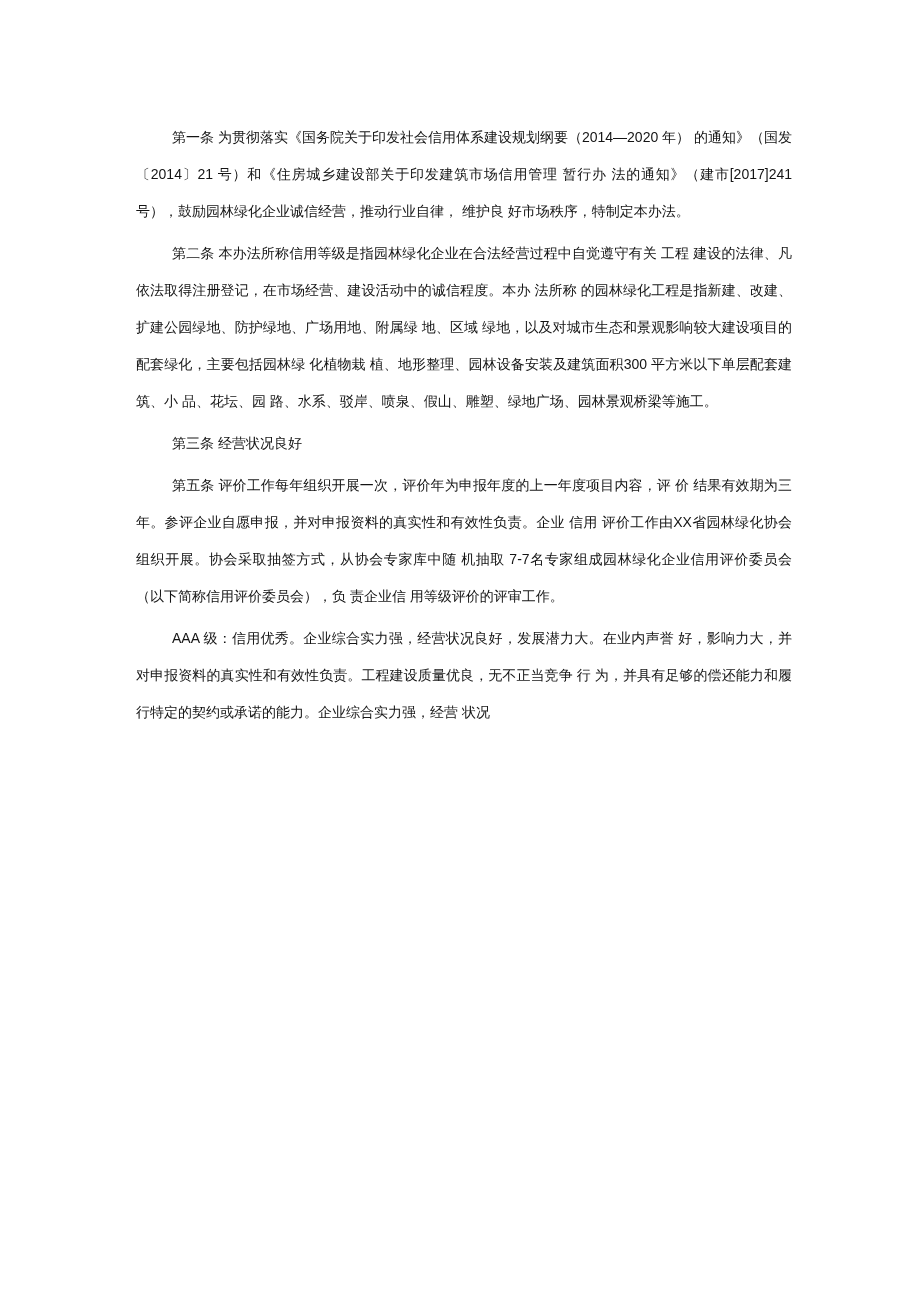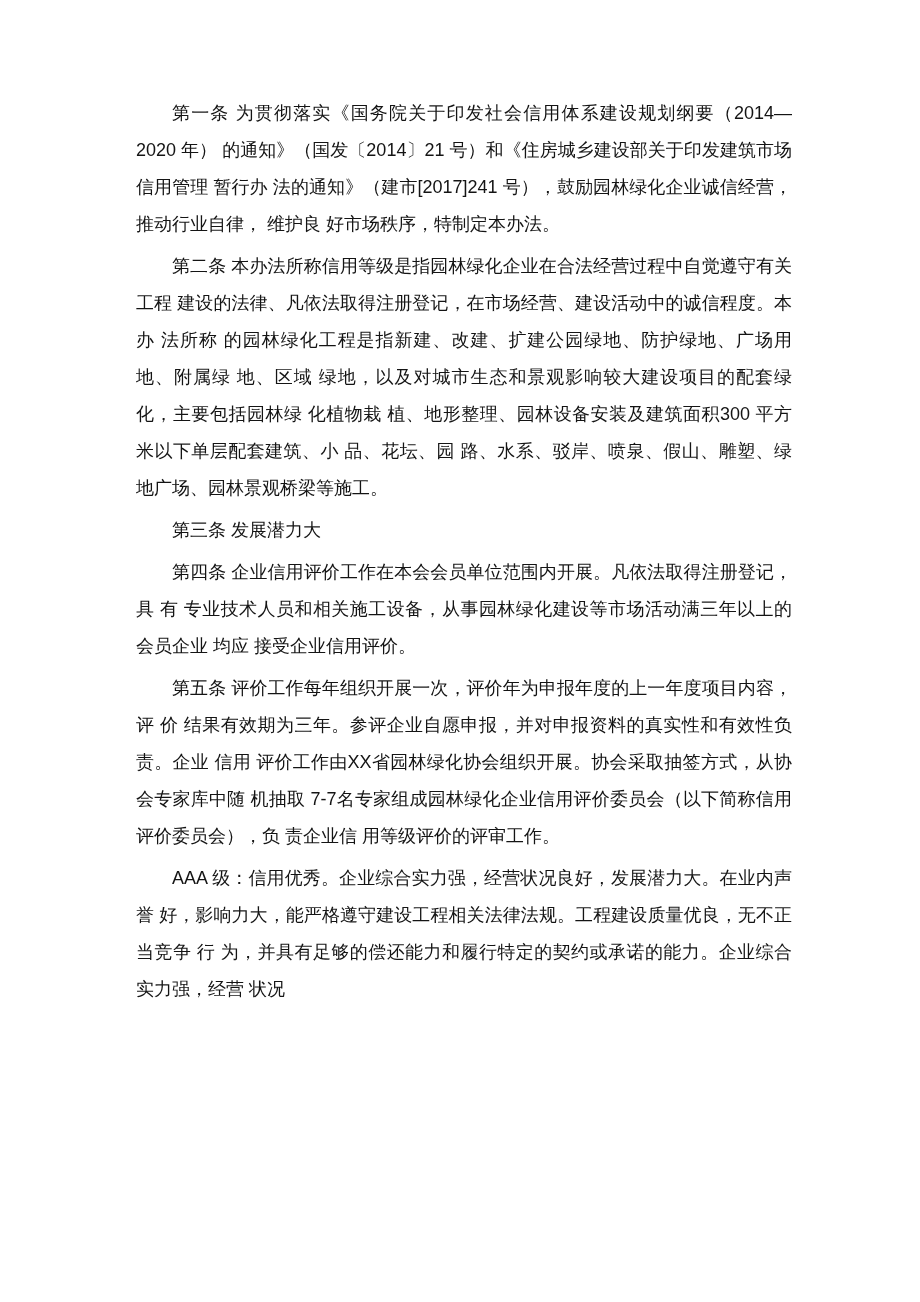--- a/index.html
+++ b/index.html
@@ -7,37 +7,36 @@
     padding: 0;
     background: #ffffff;
   }
   .page {
     position: relative;
     width: 920px;
     height: 1302px;
     margin: 0 auto;
     background: #ffffff;
     box-sizing: border-box;
-    padding: 95px 128px 0 136px;
+    padding: 119px 128px 0 136px;
     overflow: hidden;
     color: #141414;
     font-family: "Liberation Sans", "DejaVu Sans", sans-serif;
-    font-size: 18px;
+    font-size: 14px;
   }
   .para {
     margin: 0 0 5px 0;
     line-height: 37px;
     text-align: justify;
     text-indent: 36px;
     word-break: break-word;
   }
 </style>
 </head>
 <body>
 
 <div class="page">
   <p class="para">第一条 为贯彻落实《国务院关于印发社会信用体系建设规划纲要（2014—2020 年） 的通知》（国发〔2014〕21 号）和《住房城乡建设部关于印发建筑市场信用管理 暂行办 法的通知》（建市[2017]241 号），鼓励园林绿化企业诚信经营，推动行业自律， 维护良 好市场秩序，特制定本办法。</p>
   <p class="para">第二条 本办法所称信用等级是指园林绿化企业在合法经营过程中自觉遵守有关 工程 建设的法律、凡依法取得注册登记，在市场经营、建设活动中的诚信程度。本办 法所称 的园林绿化工程是指新建、改建、扩建公园绿地、防护绿地、广场用地、附属绿 地、区域 绿地，以及对城市生态和景观影响较大建设项目的配套绿化，主要包括园林绿 化植物栽 植、地形整理、园林设备安装及建筑面积300 平方米以下单层配套建筑、小 品、花坛、园 路、水系、驳岸、喷泉、假山、雕塑、绿地广场、园林景观桥梁等施工。</p>
-  <p class="para">第三条 发展潜力大</p>
-  <p class="para">第四条 企业信用评价工作在本会会员单位范围内开展。凡依法取得注册登记，具 有 专业技术人员和相关施工设备，从事园林绿化建设等市场活动满三年以上的会员企业 均应 接受企业信用评价。</p>
+  <p class="para">第三条 经营状况良好</p>
   <p class="para">第五条 评价工作每年组织开展一次，评价年为申报年度的上一年度项目内容，评 价 结果有效期为三年。参评企业自愿申报，并对申报资料的真实性和有效性负责。企业 信用 评价工作由XX省园林绿化协会组织开展。协会采取抽签方式，从协会专家库中随 机抽取 7-7名专家组成园林绿化企业信用评价委员会（以下简称信用评价委员会），负 责企业信 用等级评价的评审工作。</p>
-  <p class="para">AAA 级：信用优秀。企业综合实力强，经营状况良好，发展潜力大。在业内声誉 好，影响力大，能严格遵守建设工程相关法律法规。工程建设质量优良，无不正当竞争 行 为，并具有足够的偿还能力和履行特定的契约或承诺的能力。企业综合实力强，经营 状况</p>
+  <p class="para">AAA 级：信用优秀。企业综合实力强，经营状况良好，发展潜力大。在业内声誉 好，影响力大，并对申报资料的真实性和有效性负责。工程建设质量优良，无不正当竞争 行 为，并具有足够的偿还能力和履行特定的契约或承诺的能力。企业综合实力强，经营 状况</p>
 </div>
 
 </body></html>

